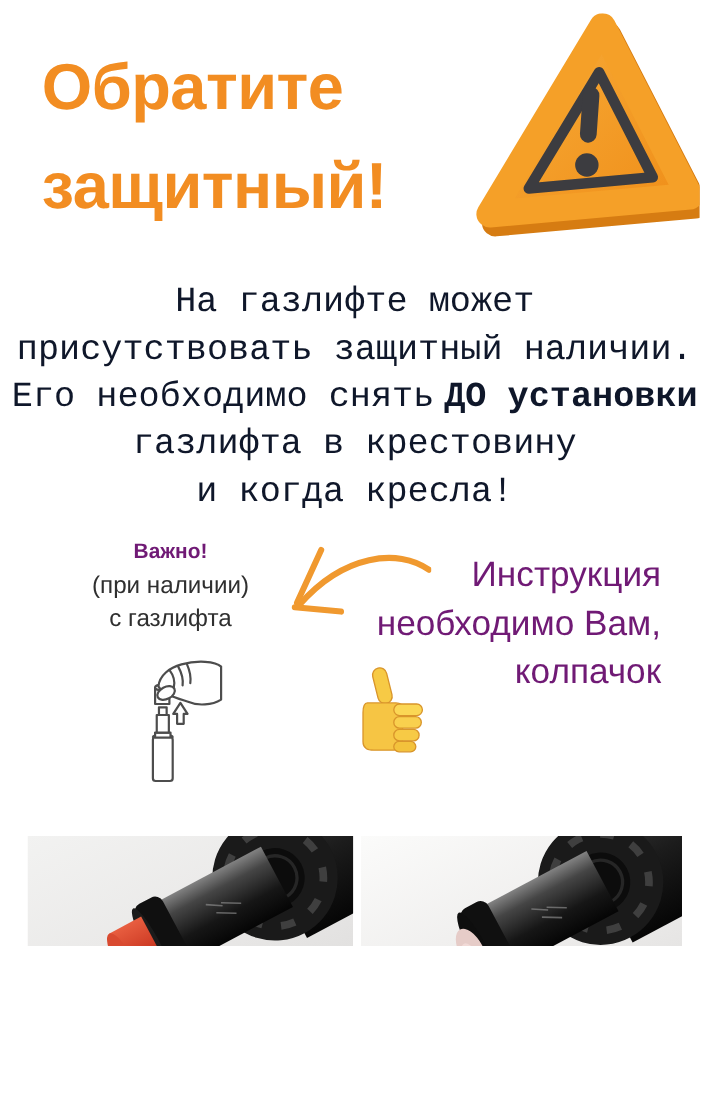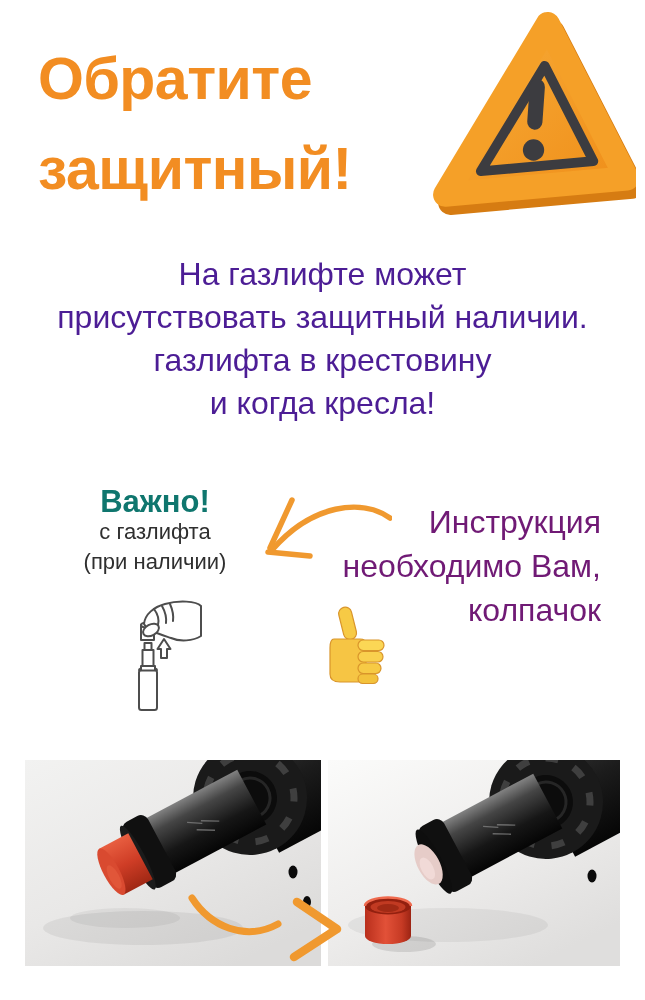--- a/index.html
+++ b/index.html
@@ -1,29 +1,29 @@
 <!DOCTYPE html>
 <html><head>
 <meta charset="utf-8">
 <style>
   html,body{margin:0;padding:0;background:#ffffff;}
   body{width:645px;height:1000px;font-family:"Liberation Sans",sans-serif;color:#1b1b1b;}
-  .page{position:relative;width:645px;height:1000px;background:#fff;overflow:hidden;border-radius:23px;}
+  .page{position:relative;width:645px;height:860px;background:#fff;overflow:hidden;border-radius:23px;}
 
   .title{position:absolute;left:38px;top:34px;font-size:59px;line-height:90px;
          font-weight:bold;color:#F28D22;letter-spacing:-0.5px;}
   .warning-icon{position:absolute;left:428px;top:12px;width:208px;height:208px;}
 
   .paragraph{position:absolute;left:0;top:253px;width:645px;text-align:center;
-             font-size:32px;line-height:43px;color:#4c1d95;}
+             font-size:32px;line-height:43px;color:#0f172a;font-family:Liberation Mono, monospace;}
   .paragraph b{margin-left:0.28em;font-weight:bold;}
 
   .important{position:absolute;left:32px;top:487px;width:246px;text-align:center;
              font-size:22px;line-height:30px;color:#2f2f2f;}
-  .important .imp-title{font-size:31px;font-weight:bold;color:#0f766e;}
+  .important .imp-title{font-size:19px;font-weight:bold;color:#701a75;}
   .hand-drawing{position:absolute;left:130px;top:598px;width:84px;height:118px;}
 
   .curved-arrow{position:absolute;left:262px;top:494px;width:130px;height:72px;}
 
   .hint{position:absolute;right:44px;top:500px;width:360px;text-align:right;
         font-size:32px;line-height:44px;color:#701a75;}
   .thumb{position:absolute;left:324px;top:604px;width:66px;height:82px;}
 
   .photo{position:absolute;top:760px;height:206px;}
   .photo-left{left:25px;width:296px;}
@@ -52,28 +52,29 @@
       <path d="M118 12 L196 164 L17 180 Z" fill="url(#triG)" stroke="#f5a028" stroke-width="24" stroke-linejoin="round"></path>
       <path d="M115 53 L163 147 L52 157 Z" fill="none" stroke="#3c3c40" stroke-width="9.5" stroke-linejoin="round"></path>
       <rect x="99" y="66" width="15" height="50" rx="7.5" fill="#3c3c40" transform="rotate(4 106 91)"></rect>
       <circle cx="104" cy="136" r="10.5" fill="#3c3c40"></circle>
     </g>
   </svg>
 
   <div class="paragraph">
     <div>На газлифте может</div>
     <div>присутствовать защитный наличии.</div>
+    <div><span>Его необходимо снять</span><b>ДО установки</b></div>
     <div>газлифта в крестовину</div>
     <div>и когда кресла!</div>
   </div>
 
   <div class="important">
     <div class="imp-title">Важно!</div>
+    <div>(при наличии)</div>
     <div>с газлифта</div>
-    <div>(при наличии)</div>
   </div>
 
   <svg class="hand-drawing" viewBox="0 0 84 118">
     <g stroke="#4d4d4d" stroke-width="2" fill="#ffffff" stroke-linejoin="round" stroke-linecap="round">
 
       <rect x="9" y="72" width="18" height="40" rx="2.5"></rect>
       <path d="M9,72 a9,2.2 0 0 1 18,0" fill="none"></path>
       <rect x="11" y="68" width="14" height="4.5"></rect>
       <rect x="12.5" y="52" width="11" height="16"></rect>
       <rect x="14.5" y="45" width="7" height="7"></rect>

